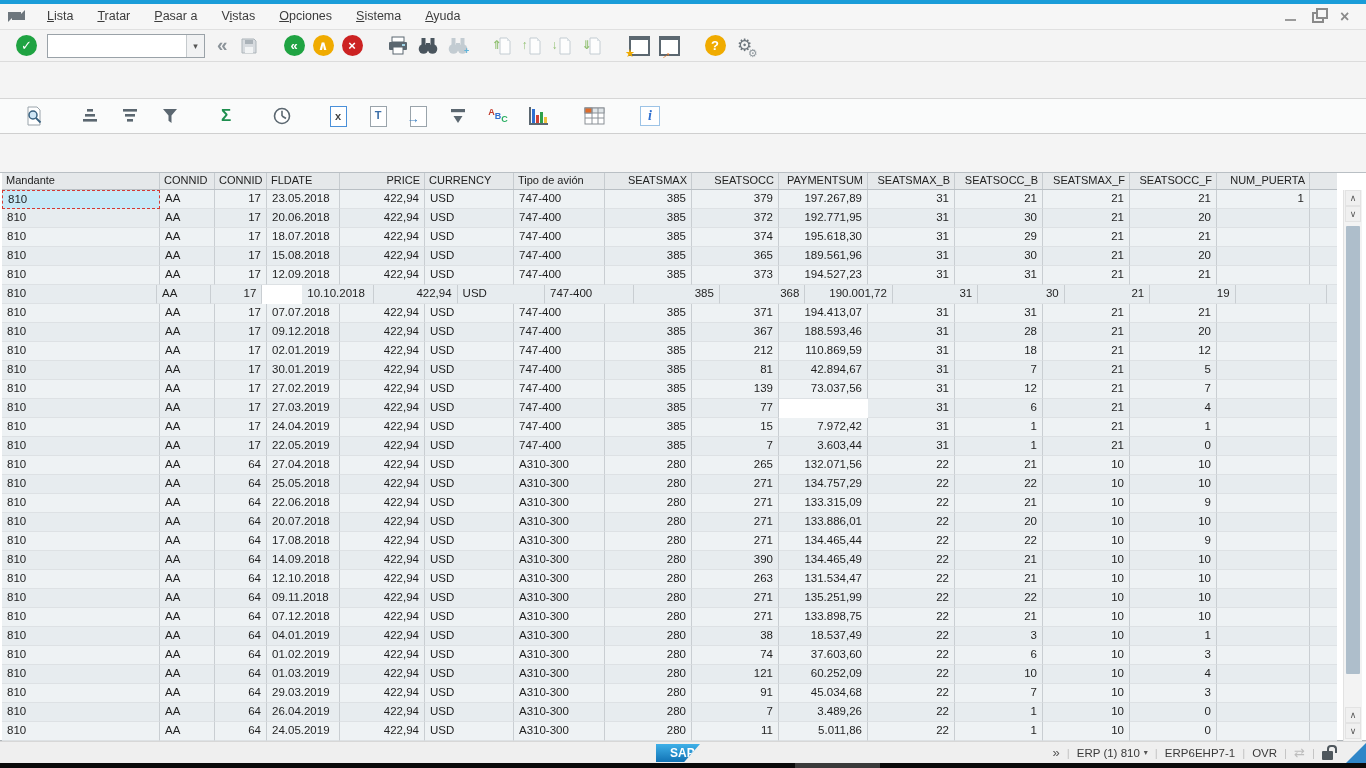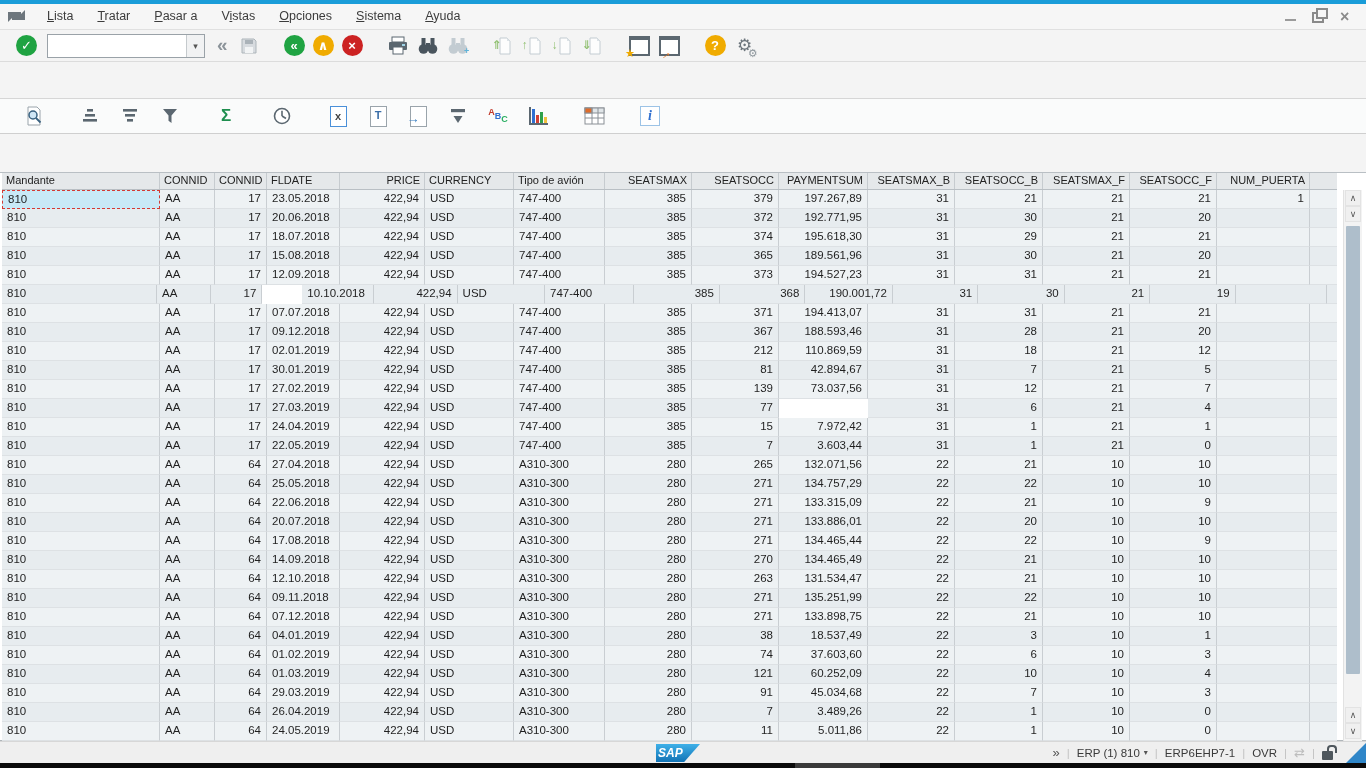--- a/index.html
+++ b/index.html
@@ -88,22 +88,22 @@
   
   .vscroll{position:absolute;left:1343px;top:17px;width:18px;height:551px;background:#f3f3f3;border-left:1px solid #e2e2e2;}
   .sbtn{position:absolute;left:1px;width:16px;height:16px;background:#f0f0f0;color:#555;font-size:9px;
     display:flex;align-items:center;justify-content:center;border:1px solid #e3e3e3;box-sizing:border-box;}
   .sthumb{position:absolute;left:2px;width:14px;background:#aebecb;border-radius:1px;}
 
   
   .statusbar{left:0;top:741px;width:1366px;height:22px;background:#efefef;border-top:1px solid #d7d7d7;
     display:flex;align-items:center;font-size:11.5px;color:#3a3a3a;box-sizing:border-box;}
   .saplogo{position:absolute;left:656px;top:2px;width:44px;height:18px;background:linear-gradient(180deg,#3fb0e8,#1173b5);
-    clip-path:polygon(0 0,100% 0,64% 100%,0 100%);color:#fff;font-weight:bold;font-style:italic;font-size:12px;
-    display:flex;align-items:center;padding-left:2px;box-sizing:border-box;}
+    clip-path:polygon(0 0,100% 0,64% 100%,0 100%);color:#fff;font-weight:bold;font-size:12px;
+    display:flex;align-items:center;padding-left:14px;box-sizing:border-box;}
   .sb-right{margin-left:auto;display:flex;align-items:center;gap:7px;padding-right:8px;}
   .sb-sep{color:#c2c2c2;}
   .sb-chevs{color:#555;font-size:13px;}
   .sb-item{display:flex;align-items:center;gap:4px;}
   .sb-caret{font-size:8px;color:#555;}
   .sb-sync{color:#bdbdbd;font-size:13px;}
   .lock{position:relative;width:11px;height:9px;background:#4f575d;border-radius:1px;margin-top:6px;}
   .lock:before{content:"";position:absolute;left:3px;top:-6px;width:6px;height:6px;border:2px solid #4f575d;
     border-bottom:none;border-radius:4px 4px 0 0;transform:translateX(2px);}
   .grip{position:absolute;right:0;bottom:0;width:0;height:0;border-left:20px solid transparent;border-bottom:20px solid #2f86c8;}
@@ -694,21 +694,21 @@
         </div>
         <div class="grow even">
           <div class="cell al" style="width: 158px;">810</div>
           <div class="cell al" style="width: 55px;">AA</div>
           <div class="cell ar" style="width: 52px;">64</div>
           <div class="cell al" style="width: 73px;">14.09.2018</div>
           <div class="cell ar" style="width: 85px;">422,94</div>
           <div class="cell al" style="width: 89px;">USD</div>
           <div class="cell al" style="width: 91px;">A310-300</div>
           <div class="cell ar" style="width: 87px;">280</div>
-          <div class="cell ar" style="width: 87px;">270</div>
+          <div class="cell ar" style="width: 87px;">390</div>
           <div class="cell ar" style="width: 89px;">134.465,49</div>
           <div class="cell ar" style="width: 87px;">22</div>
           <div class="cell ar" style="width: 88px;">21</div>
           <div class="cell ar" style="width: 87px;">10</div>
           <div class="cell ar" style="width: 87px;">10</div>
           <div class="cell ar" style="width: 93px;"></div>
           <div class="cell filler" style="flex: 1 1 0%;"></div>
         </div>
         <div class="grow odd">
           <div class="cell al" style="width: 158px;">810</div>

